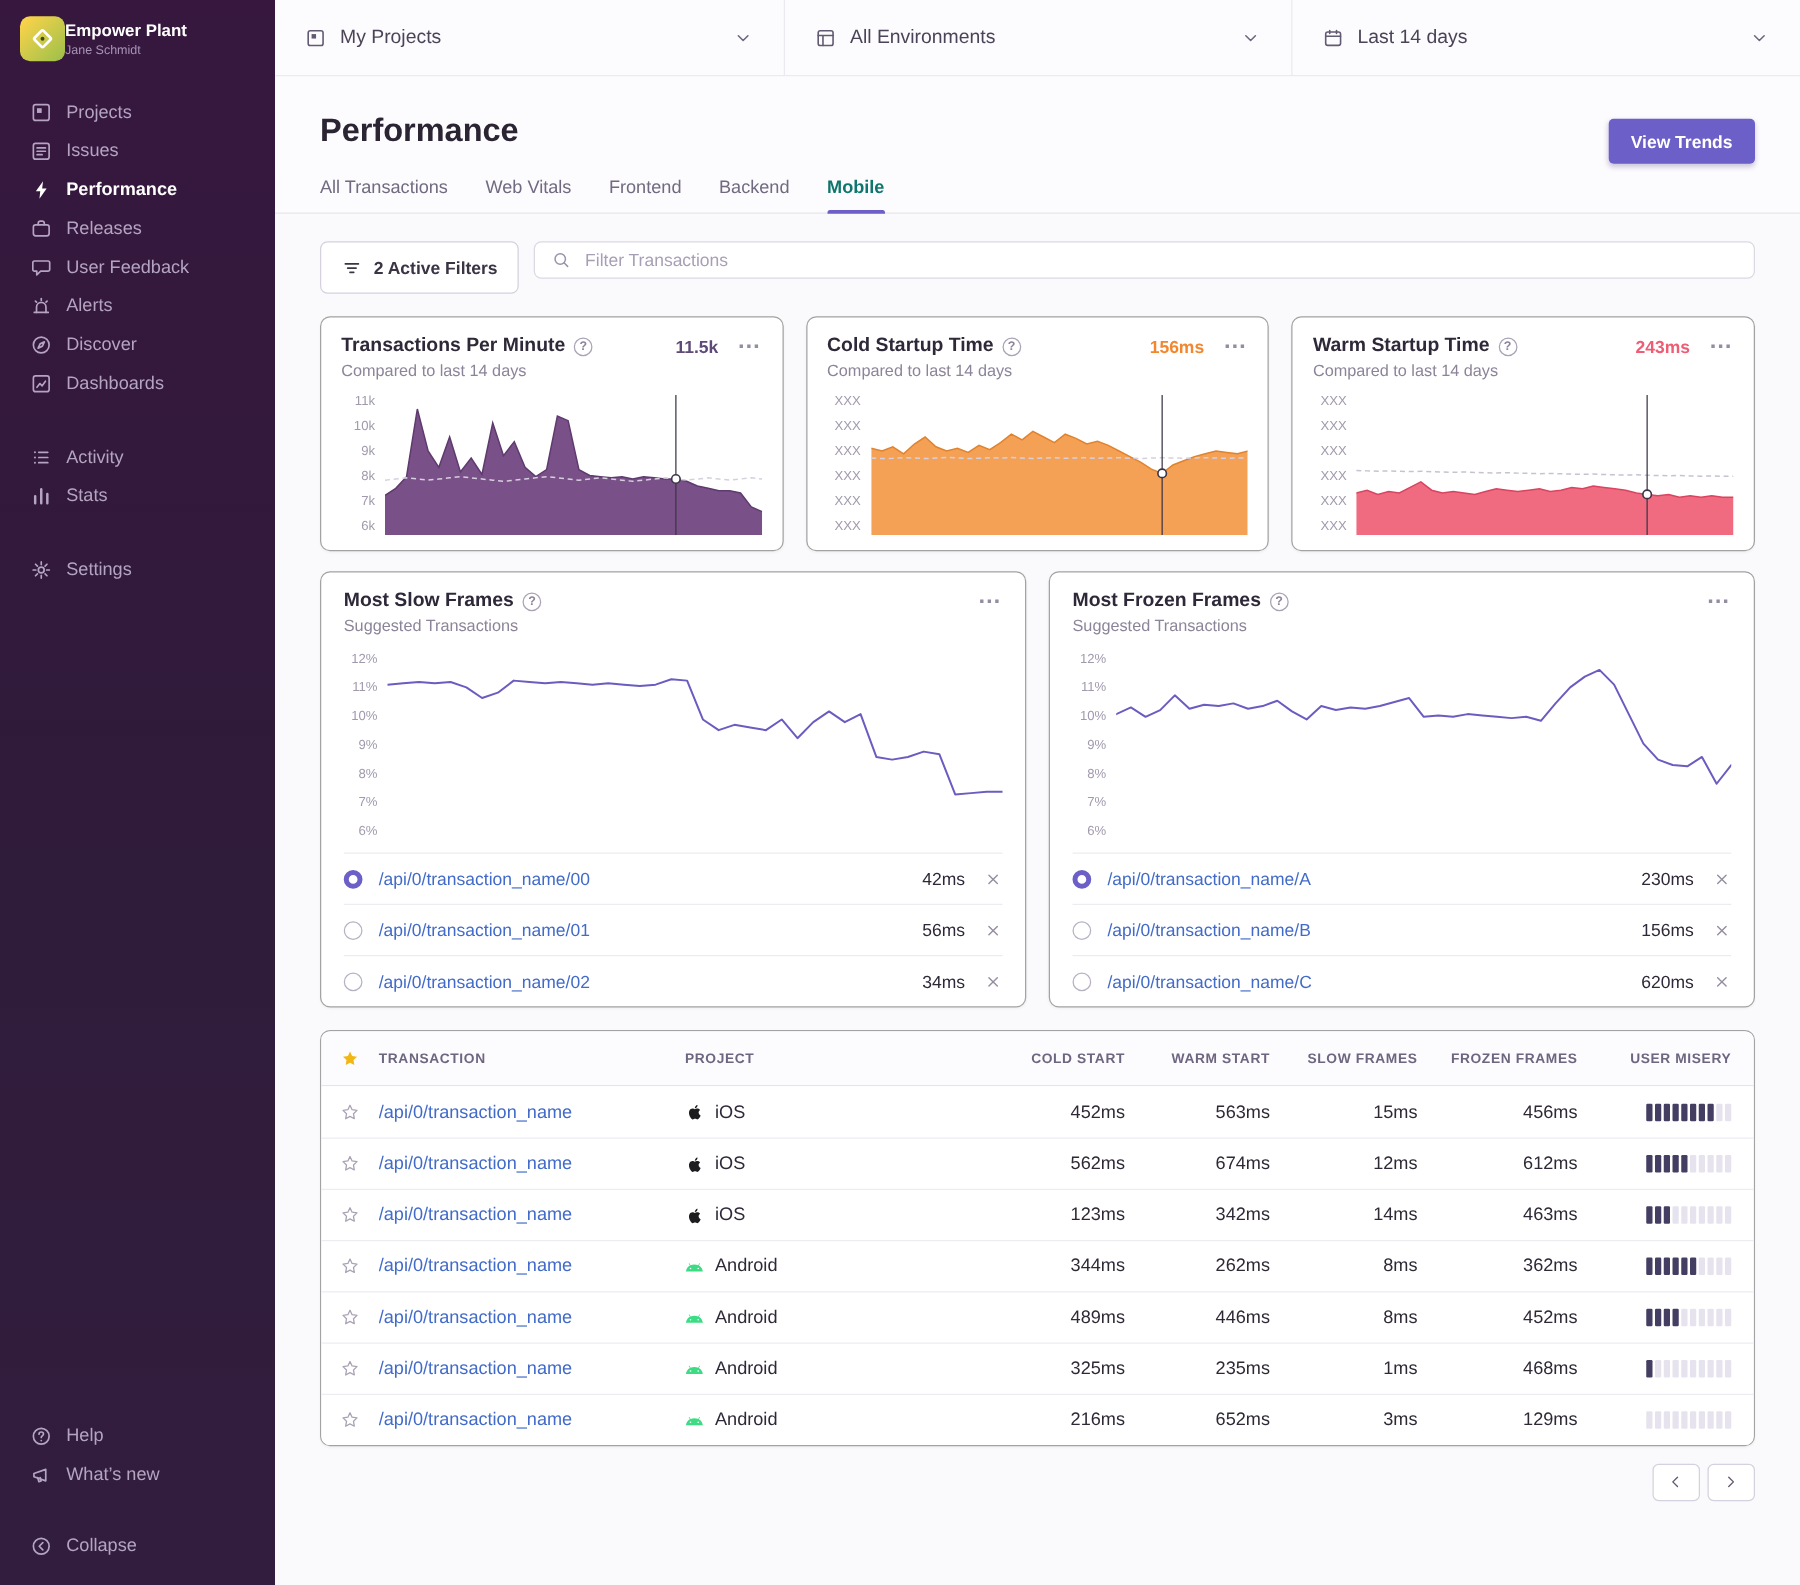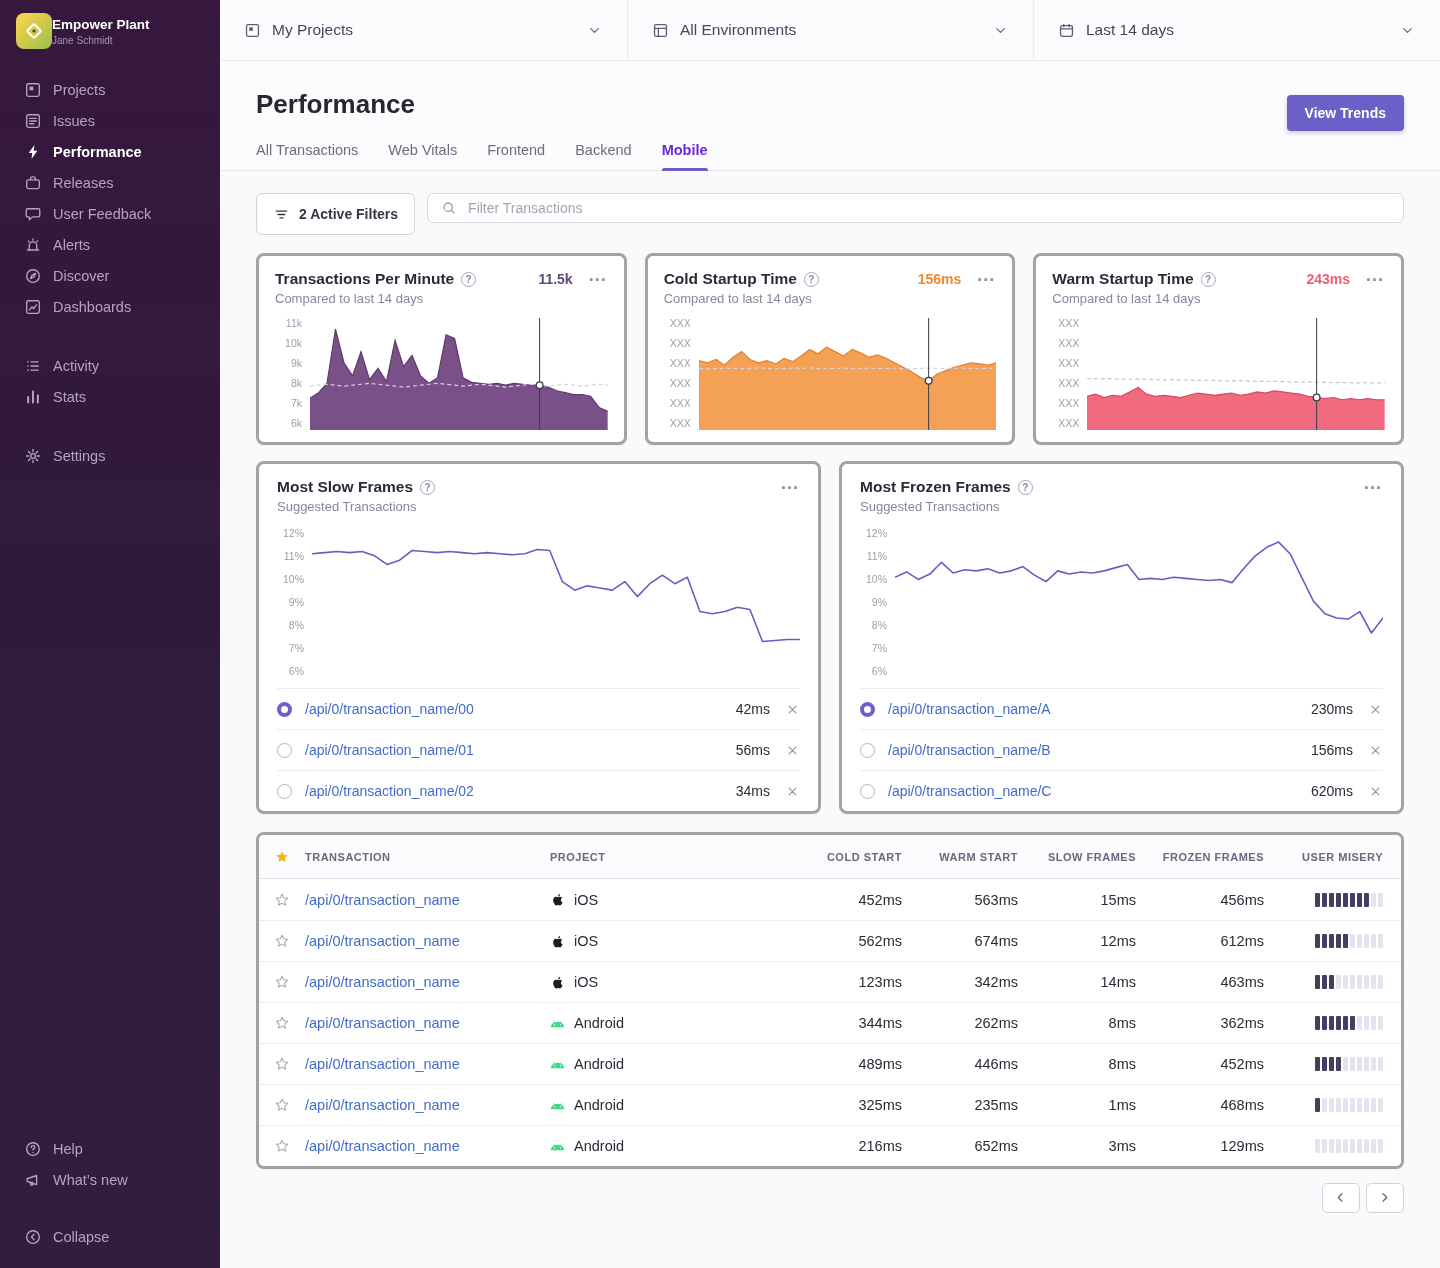--- a/index.html
+++ b/index.html
@@ -47,38 +47,38 @@
   .tb-chevron svg { width:100%; height:100%; }
   
   .main { margin-left:220px; padding-top:61px; }
   .page-header { background:#fcfbfd; padding:0 36px; border-bottom:1px solid #e9e6ee; position:relative; }
   .page-title { font-size:26px; font-weight:600; color:#2b2433; padding-top:28px; }
   .view-trends { position:absolute; right:36px; top:34px; background:#6c5fc7; color:#fff;
     border:none; border-radius:4px; font-size:14px; font-weight:700; padding:10px 18px;
     cursor:pointer; font-family:inherit; box-shadow:0 2px 4px rgba(60,40,120,.25); }
   .tabs { display:flex; gap:30px; margin-top:22px; }
   .tab { font-size:14.5px; color:#716a80; padding-bottom:12px; cursor:pointer; position:relative; }
-  .tab.active { color:#6d28d9; font-weight:600; }
+  .tab.active { color:#0f766e; font-weight:600; }
   .tab.active::after { content:""; position:absolute; left:0; right:0; bottom:-1px; height:3px;
     background:#6c5fc7; border-radius:2px 2px 0 0; }
   
   .content { padding:22px 36px 28px; }
   .filter-row { display:flex; gap:12px; }
   .filter-btn { display:flex; align-items:center; gap:9px; background:#fff;
     border:1px solid #d6d1df; border-radius:6px; padding:0 16px; height:42px;
     font-size:14px; font-weight:700; color:#3a3444; cursor:pointer; font-family:inherit; }
   .filter-btn .tb-icon{ color:#3a3444; }
   .search-box { flex:1; display:flex; align-items:center; gap:9px; background:#fff;
     border:1px solid #dcd8e4; border-radius:6px; padding:0 13px; height:30px; }
   .search-box .tb-icon { color:#9a92a8; width:16px; height:16px; }
   .search-box input { border:none; outline:none; flex:1; font-size:14px;
     font-family:inherit; color:#3a3444; background:transparent; }
   .search-box input::placeholder { color:#a89fb5; }
   
-  .card { background:#fff; border:3px solid #a3a3a3; border-radius:8px;
+  .card { background:#fff; border:1px solid #a3a3a3; border-radius:8px;
     box-shadow:0 1px 2px rgba(43,34,51,.04); }
   .mini-cards { display:grid; grid-template-columns:repeat(3,1fr); gap:18px; margin-top:18px; }
   .mini-card { padding:14px 16px 12px; }
   .card-head { display:flex; align-items:center; gap:7px; }
   .card-title { font-size:15.5px; font-weight:600; color:#2e2838; }
   .qmark { width:15px; height:15px; border:1.2px solid #aaa2b6; border-radius:50%;
     color:#8d8499; font-size:10px; font-weight:700; display:flex; align-items:center;
     justify-content:center; cursor:pointer; flex:none; }
   .card-value { margin-left:auto; font-size:14px; font-weight:700; }
   .ellipsis { color:#948ca0; font-size:19px; font-weight:700; cursor:pointer;

